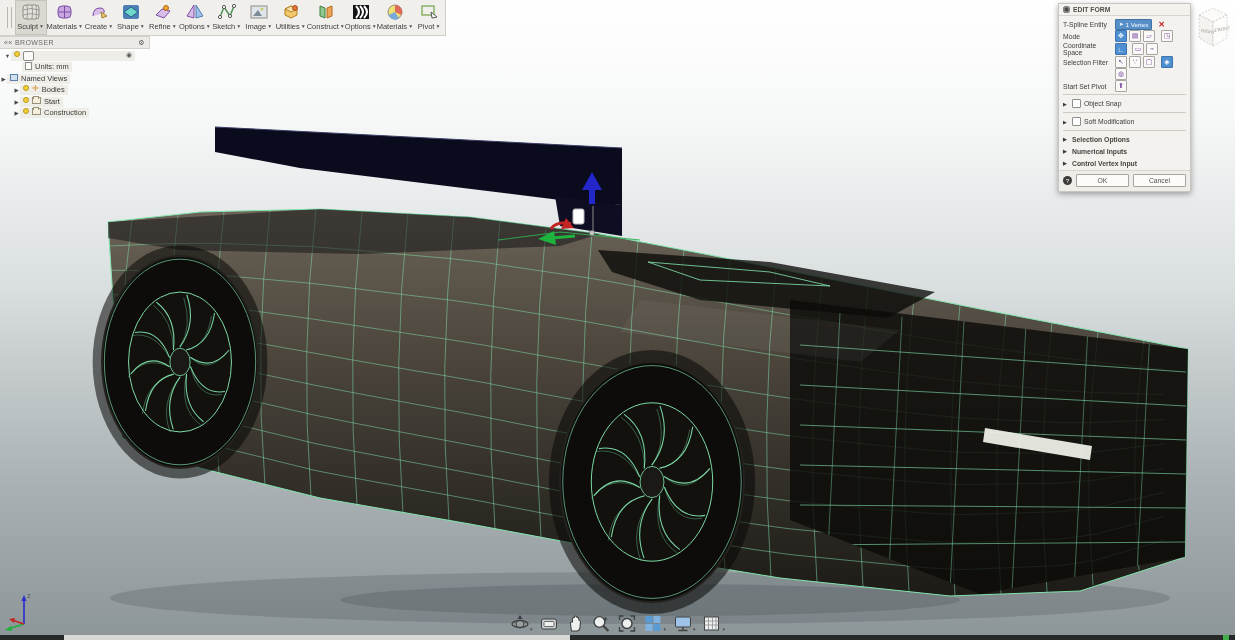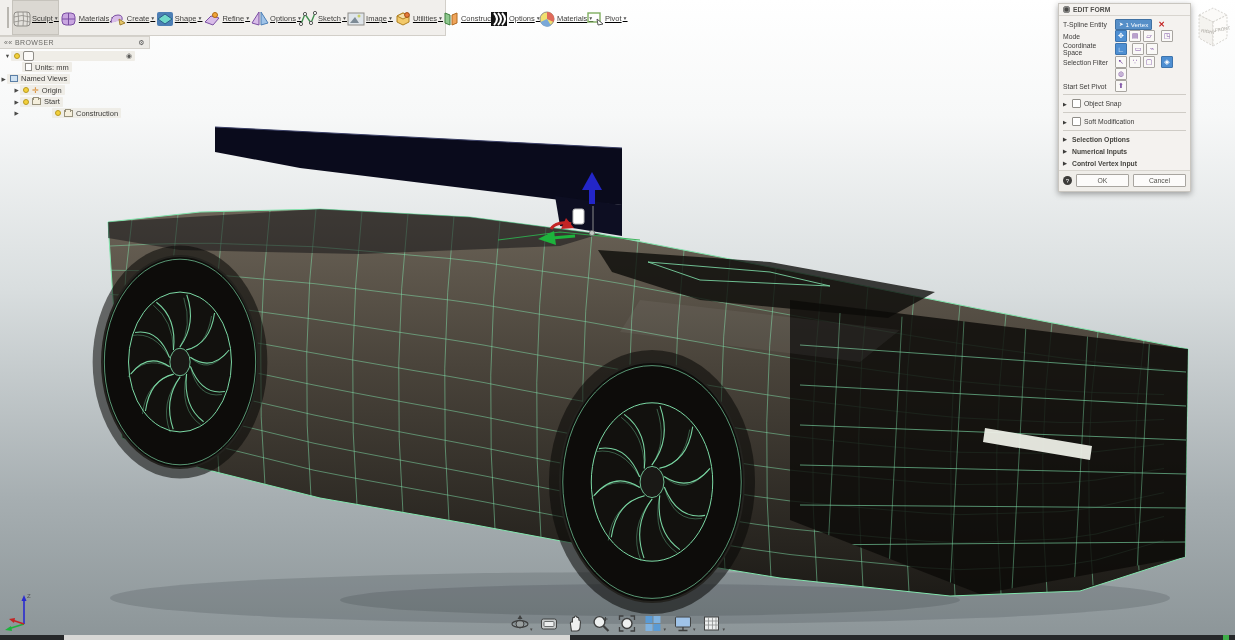--- a/index.html
+++ b/index.html
@@ -10,34 +10,34 @@
   }
   
   #viewport{position:absolute;left:0;top:0;width:1235px;height:636px;}
   
   .toolbar{
     position:absolute;left:0;top:0;width:446px;height:36px;
     background:#f1efec;border-bottom:1px solid #d2cfc9;border-right:1px solid #d2cfc9;
     display:flex;align-items:stretch;padding-left:7px;box-sizing:border-box;
   }
   .tb-grip{width:4px;margin:7px 3px 7px 0;border-left:1px solid #b9b6b0;border-right:1px solid #b9b6b0;}
-  .tb-item{width:48px;display:flex;flex-direction:row;align-items:center;justify-content:flex-start;padding-top:2px;cursor:default;text-decoration:underline;}
+  .tb-item{width:48px;display:flex;flex-direction:column;align-items:center;justify-content:flex-start;padding-top:2px;cursor:default;}
   .tb-item.active{background:#dbd8d2;box-shadow:inset 0 0 0 1px #c6c3bc;}
   .tb-icon{height:20px;display:flex;align-items:center;justify-content:center;}
   .tb-label{font-size:7.5px;color:#3f3e3c;white-space:nowrap;line-height:9px;display:flex;align-items:center;gap:1px;}
   .tb-caret{font-size:5px;color:#555;}
   
   .browser{position:absolute;left:0;top:36px;width:150px;font-size:7.5px;color:#3c3b39;}
   .br-header{
     height:11px;background:#eceae6;border:1px solid #d4d1cb;border-left:none;
     display:flex;align-items:center;padding:0 4px;color:#6b6a67;letter-spacing:.4px;font-size:7px;
   }
   .br-header .spacer{flex:1;}
   .br-row{display:flex;align-items:center;height:10px;margin-top:1.5px;}
-  .br-chip{display:flex;align-items:center;background:rgba(237,234,228,.88);border-radius:1px;padding:0 3px;height:10px;gap:3px;}
+  .br-chip{display:flex;background:rgba(237,234,228,.88);border-radius:1px;padding:0 3px;height:10px;gap:3px;}
   .tree-arrow{width:7px;font-size:5.5px;color:#4a4a48;text-align:center;}
   .bulb{width:6px;height:6px;border-radius:50%;background:#f3d03a;border:1px solid #b89a20;box-sizing:border-box;}
   .doc-ic{width:7px;height:8px;background:#fdfdfc;border:1px solid #8f8d88;box-sizing:border-box;}
   .views-ic{width:8px;height:7px;background:#cfe2f2;border:1px solid #5b7fa6;box-sizing:border-box;}
   .origin-ic{color:#d98a2b;font-size:8px;line-height:7px;}
   .folder-ic{width:9px;height:7px;background:#f5efdc;border:1px solid #97917c;box-sizing:border-box;position:relative;}
   .folder-ic::before{content:"";position:absolute;left:0;top:-2px;width:4px;height:2px;background:#f5efdc;border:1px solid #97917c;border-bottom:none;}
   .rootbox-ic{width:9px;height:8px;border:1px solid #8f8d88;border-radius:2px;background:#fbfaf8;}
   .radio-ic{font-size:7px;color:#5a5a58;margin-left:auto;}
   .root-chip{width:118px;}
@@ -434,34 +434,34 @@
       <span class="views-ic"></span>
       <span>Named Views</span>
     </span>
   </div>
 
   <div class="br-row" style="padding-left:13px;">
     <span class="tree-arrow">▶</span>
     <span class="br-chip">
       <span class="bulb"></span>
       <span class="origin-ic">✛</span>
-      <span>Origin</span>
+      <span>Bodies</span>
     </span>
   </div>
 
   <div class="br-row" style="padding-left:13px;">
     <span class="tree-arrow">▶</span>
     <span class="br-chip">
       <span class="bulb"></span>
       <span class="folder-ic"></span>
       <span>Start</span>
     </span>
   </div>
 
-  <div class="br-row" style="padding-left:13px;gap:32px;">
+  <div class="br-row" style="padding-left:13px;">
     <span class="tree-arrow">▶</span>
     <span class="br-chip">
       <span class="bulb"></span>
       <span class="folder-ic"></span>
       <span>Construction</span>
     </span>
   </div>
 </div>
 
 <div class="dialog">

